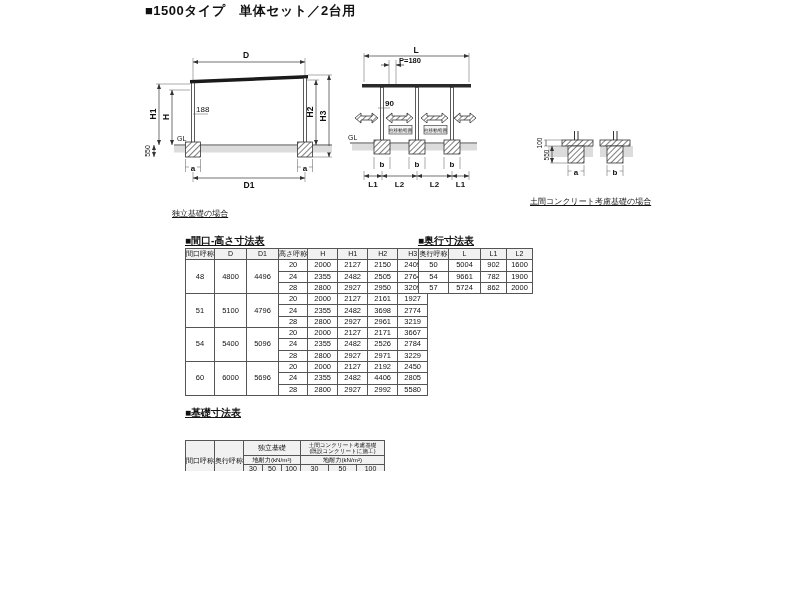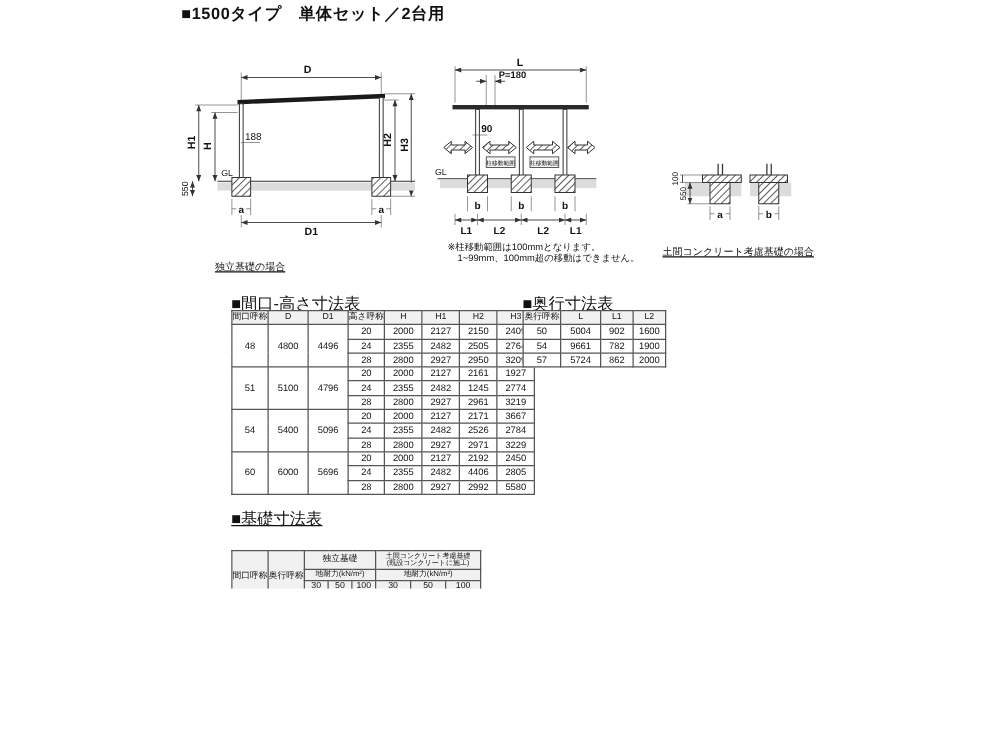--- a/index.html
+++ b/index.html
@@ -2,21 +2,21 @@
 <html><head>
 <meta charset="utf-8">
 <style>
   html,body{margin:0;padding:0;background:#fff;}
   #page{position:relative;width:800px;height:471px;background:#ffffff;overflow:hidden;
         font-family:"Liberation Sans","DejaVu Sans",sans-serif;color:#111;}
   .abs{position:absolute;}
   #page-title{left:145px;top:2px;font-size:13px;font-weight:bold;letter-spacing:.5px;}
   .caption{font-size:8px;text-decoration:underline;color:#111;}
   .note{font-size:7.5px;line-height:1.2;color:#111;}
-  .tbl-title{font-size:13px;font-weight:normal;text-decoration:underline;}
+  .tbl-title{font-size:10px;font-weight:bold;text-decoration:underline;}
   table{border-collapse:collapse;table-layout:fixed;font-size:7.5px;color:#111;background:#fff;}
   td,th{border:1px solid #555;text-align:center;vertical-align:middle;padding:0;
         line-height:1.1;font-weight:normal;overflow:hidden;white-space:nowrap;}
   thead th{background:#f1f1f1;font-size:7px;}
   #t1 td,#t1 th,#t2 td,#t2 th{height:10.3px;}
   #t3 td{height:7.3px;font-size:7px;}
   #t3 thead tr:nth-child(1) th{height:14px;}
   #t3 thead tr:nth-child(2) th{height:8px;font-size:6.2px;}
   #t3 thead tr:nth-child(3) th{height:7px;}
   #t3 thead tr:nth-child(4) th{height:7px;}
@@ -157,24 +157,20 @@
     <line class="thin" x1="124" y1="125" x2="124" y2="134"></line>
     <line class="dim" x1="19" y1="130" x2="37" y2="130" marker-start="url(#as)" marker-end="url(#ae)"></line>
     <line class="dim" x1="37" y1="130" x2="72" y2="130" marker-start="url(#as)" marker-end="url(#ae)"></line>
     <line class="dim" x1="72" y1="130" x2="107" y2="130" marker-start="url(#as)" marker-end="url(#ae)"></line>
     <line class="dim" x1="107" y1="130" x2="124" y2="130" marker-start="url(#as)" marker-end="url(#ae)"></line>
     <text x="28" y="141" font-size="8" font-weight="bold" text-anchor="middle">L1</text>
     <text x="54.5" y="141" font-size="8" font-weight="bold" text-anchor="middle">L2</text>
     <text x="89.5" y="141" font-size="8" font-weight="bold" text-anchor="middle">L2</text>
     <text x="115.5" y="141" font-size="8" font-weight="bold" text-anchor="middle">L1</text>
   </svg>
-  <div class="abs note" style="left:358px;top:193px">
-    <div>※柱移動範囲は100mmとなります。</div>
-    <div style="padding-left:8px">1~99mm、100mm超の移動はできません。</div>
-  </div>
 
   <svg class="abs" style="left:536px;top:124px" width="125" height="68" viewBox="0 0 125 68">
 
     <line x1="38.5" y1="7" x2="38.5" y2="16" stroke="#333" stroke-width="1"></line>
     <line x1="42" y1="7" x2="42" y2="16" stroke="#333" stroke-width="1"></line>
     <line x1="77.5" y1="7" x2="77.5" y2="16" stroke="#333" stroke-width="1"></line>
     <line x1="81" y1="7" x2="81" y2="16" stroke="#333" stroke-width="1"></line>
 
     <rect x="12" y="22" width="45" height="11" fill="#dcdcdc"></rect>
     <rect x="64" y="22" width="33" height="11" fill="#dcdcdc"></rect>
@@ -263,21 +259,21 @@
           <td>20</td>
           <td>2000</td>
           <td>2127</td>
           <td>2161</td>
           <td>1927</td>
         </tr>
         <tr>
           <td>24</td>
           <td>2355</td>
           <td>2482</td>
-          <td>1245</td>
+          <td>3698</td>
           <td>2774</td>
         </tr>
         <tr>
           <td>28</td>
           <td>2800</td>
           <td>2927</td>
           <td>2961</td>
           <td>3219</td>
         </tr>
         <tr>

